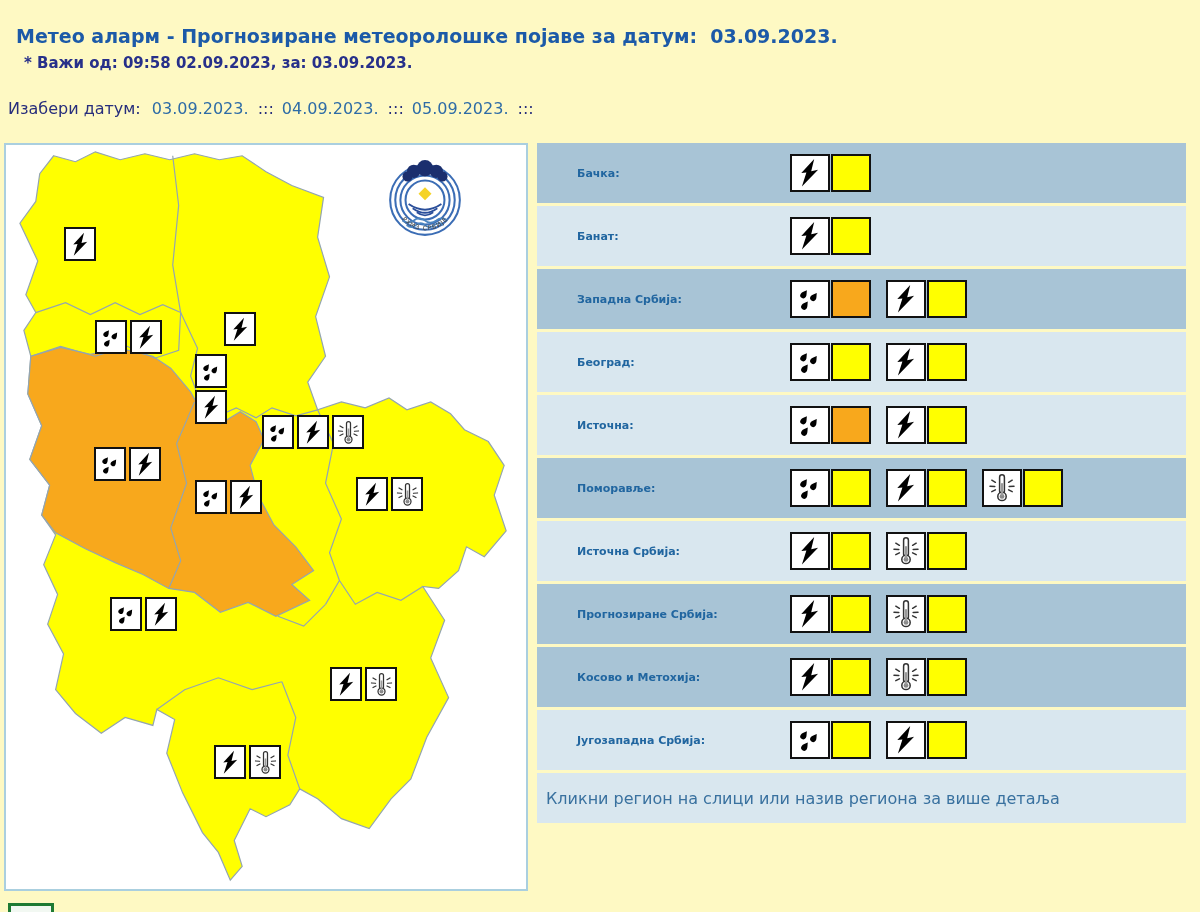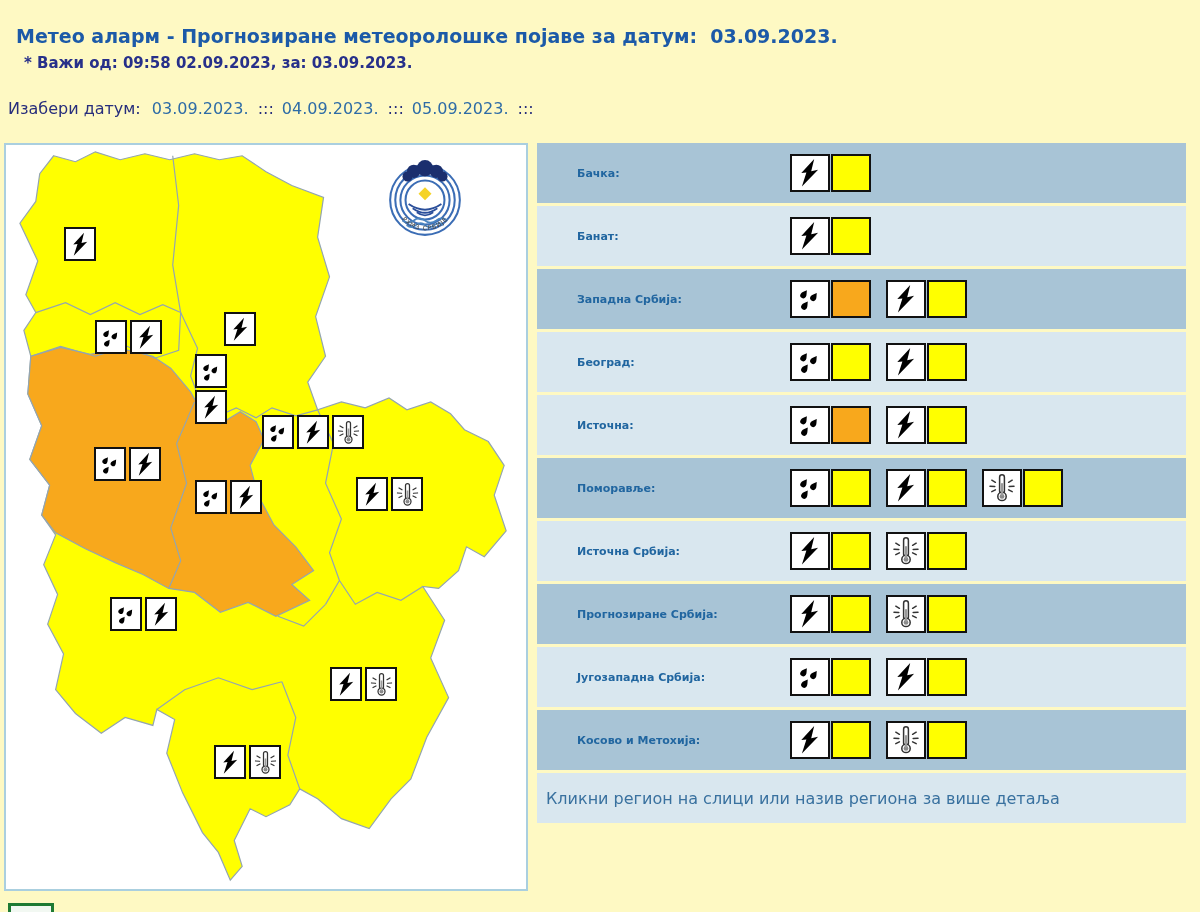--- a/index.html
+++ b/index.html
@@ -416,20 +416,41 @@
           <div class="pair">
             <div class="wbox">
               <svg viewBox="0 0 100 100">
                 <use href="#sym-high-temperature"></use>
               </svg>
             </div>
             <div class="lbox" style="background: rgb(255, 255, 0);"></div>
           </div>
         </div>
       </div>
+      <div class="region-row dark">
+        <a class="region-label" href="#">Косово и Метохија:</a>
+        <div class="warnings">
+          <div class="pair">
+            <div class="wbox">
+              <svg viewBox="0 0 100 100">
+                <use href="#sym-thunderstorm"></use>
+              </svg>
+            </div>
+            <div class="lbox" style="background: rgb(255, 255, 0);"></div>
+          </div>
+          <div class="pair">
+            <div class="wbox">
+              <svg viewBox="0 0 100 100">
+                <use href="#sym-high-temperature"></use>
+              </svg>
+            </div>
+            <div class="lbox" style="background: rgb(255, 255, 0);"></div>
+          </div>
+        </div>
+      </div>
       <div class="region-row light">
         <a class="region-label" href="#">Југозападна Србија:</a>
         <div class="warnings">
           <div class="pair">
             <div class="wbox">
               <svg viewBox="0 0 100 100">
                 <use href="#sym-rain"></use>
               </svg>
             </div>
             <div class="lbox" style="background: rgb(255, 255, 0);"></div>
@@ -437,38 +458,17 @@
           <div class="pair">
             <div class="wbox">
               <svg viewBox="0 0 100 100">
                 <use href="#sym-thunderstorm"></use>
               </svg>
             </div>
             <div class="lbox" style="background: rgb(255, 255, 0);"></div>
           </div>
         </div>
       </div>
-      <div class="region-row dark">
-        <a class="region-label" href="#">Косово и Метохија:</a>
-        <div class="warnings">
-          <div class="pair">
-            <div class="wbox">
-              <svg viewBox="0 0 100 100">
-                <use href="#sym-thunderstorm"></use>
-              </svg>
-            </div>
-            <div class="lbox" style="background: rgb(255, 255, 0);"></div>
-          </div>
-          <div class="pair">
-            <div class="wbox">
-              <svg viewBox="0 0 100 100">
-                <use href="#sym-high-temperature"></use>
-              </svg>
-            </div>
-            <div class="lbox" style="background: rgb(255, 255, 0);"></div>
-          </div>
-        </div>
-      </div>
       <div class="panel-footer">Кликни регион на слици или назив региона за више детаља</div>
   </div>
 
   <div class="legend-cut"></div>
 </div>
 
 </body></html>

